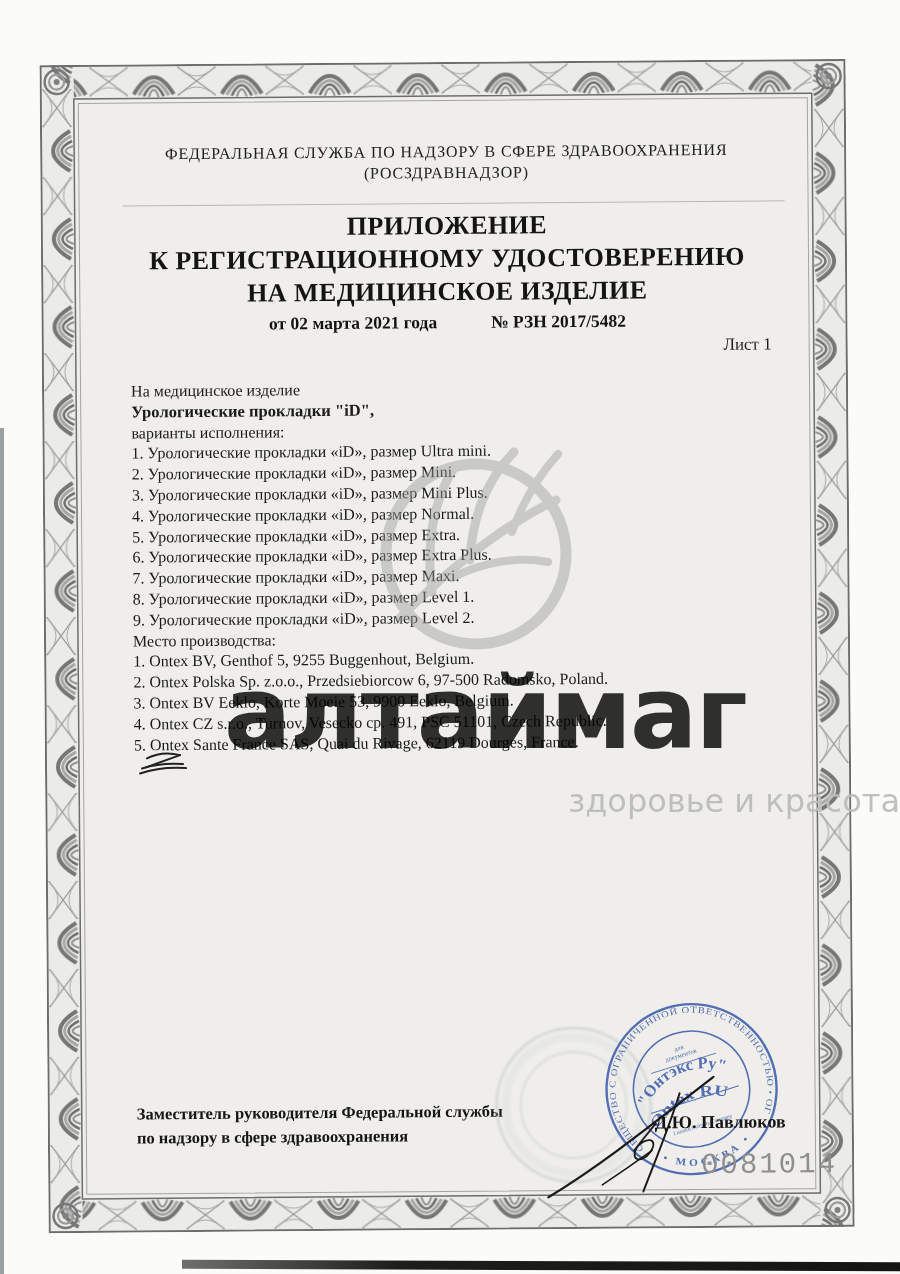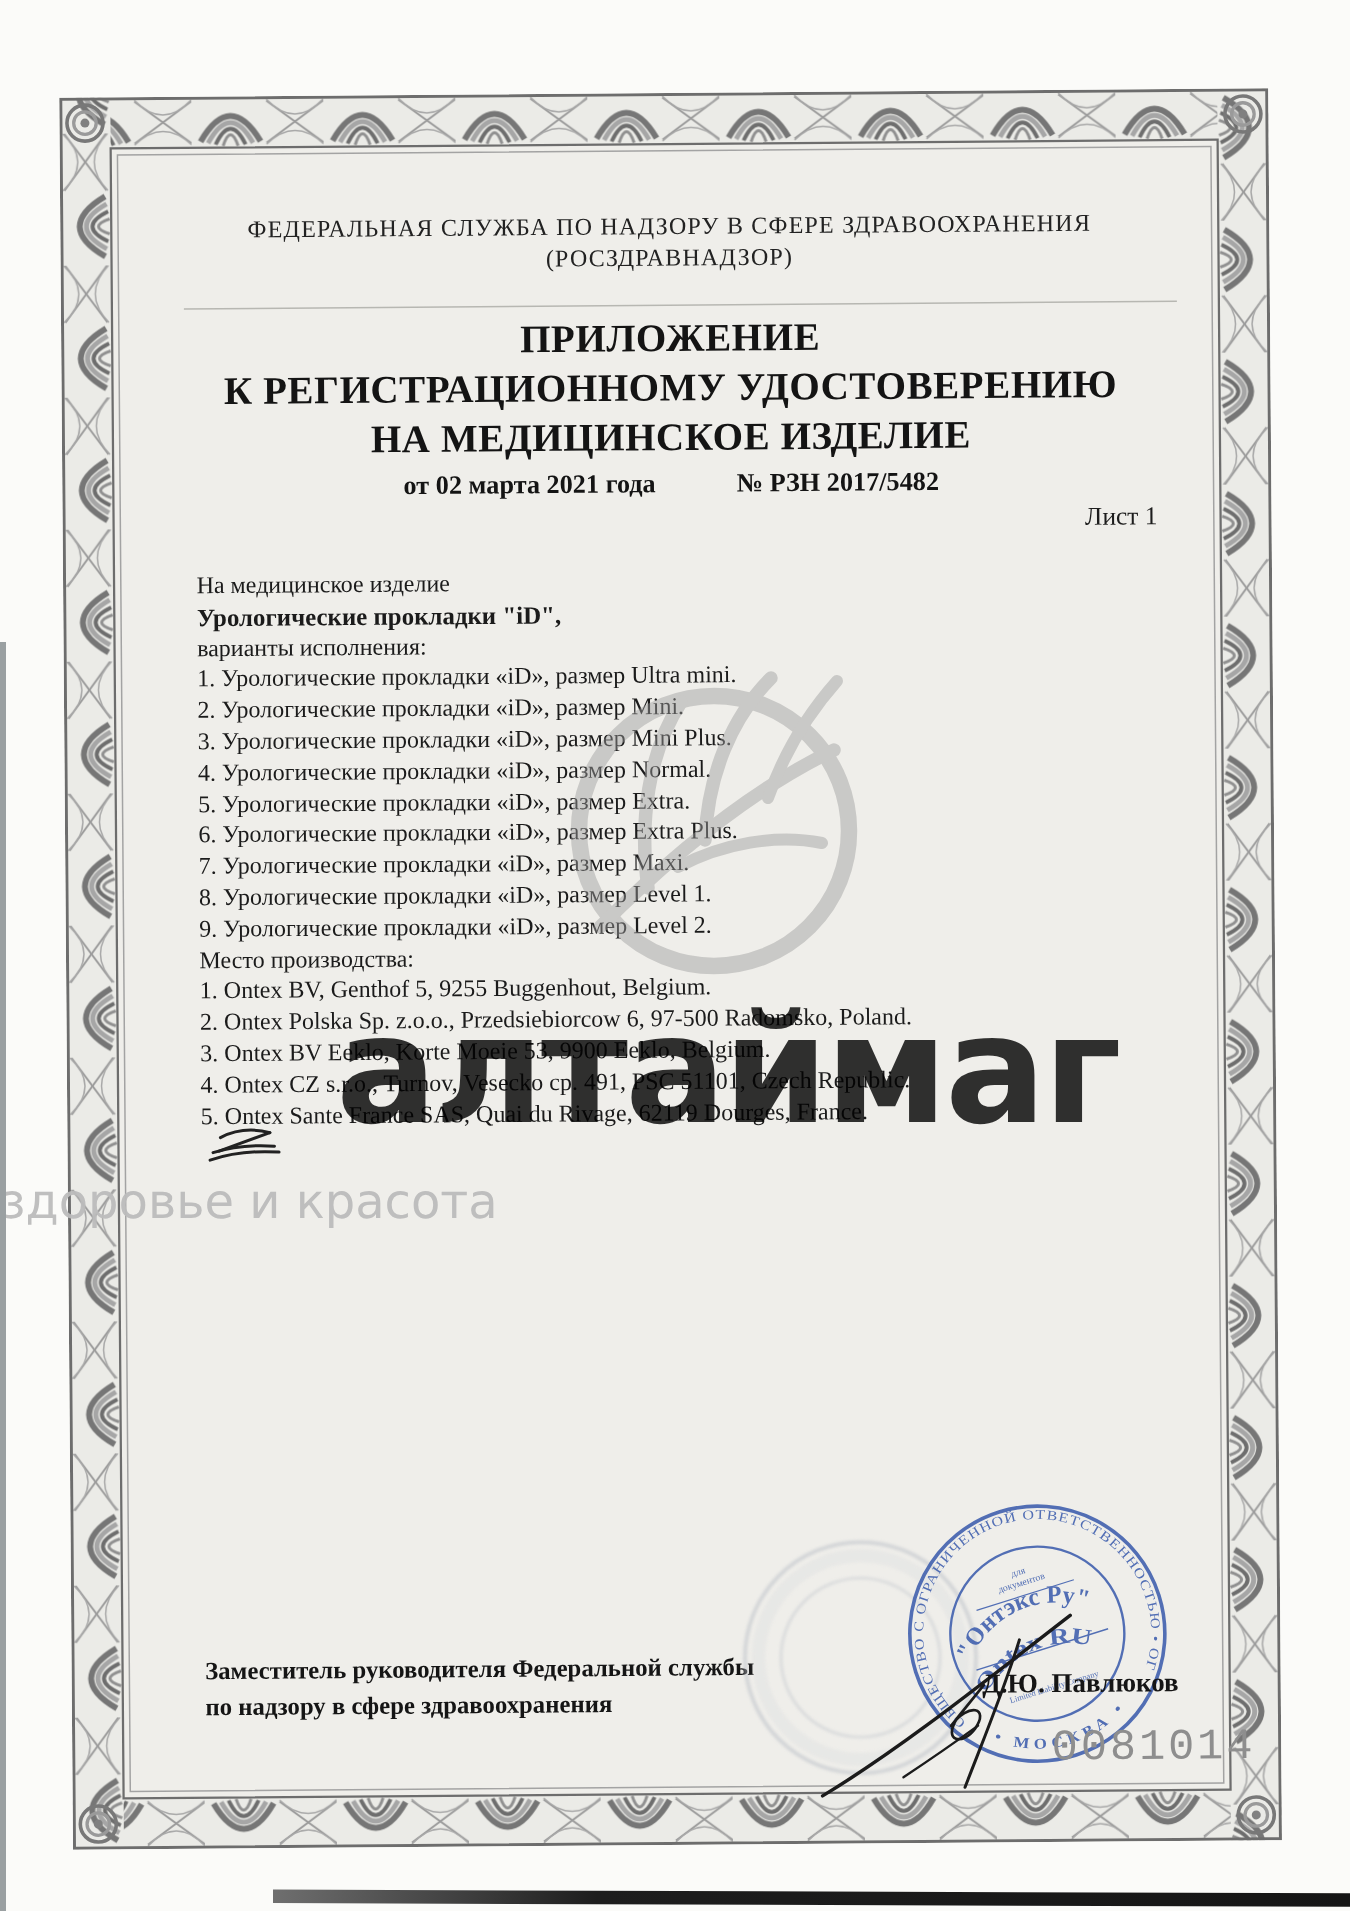--- a/index.html
+++ b/index.html
@@ -24,21 +24,21 @@
   .signer{position:absolute;left:651px;top:1114px;font-weight:bold;font-size:18px;color:#151515;z-index:6}
   .doc-num{position:absolute;left:697px;top:1151px;z-index:6;
     font-family:"Liberation Mono", monospace;font-size:29px;color:#8e8e8e;letter-spacing:2px}
   .ink{position:absolute;left:0;top:0;z-index:5;pointer-events:none}
   
   .wm{position:absolute;inset:0;z-index:8;pointer-events:none}
   .wm-leaf{position:absolute;left:0;top:0}
   .wm-brand{position:absolute;left:224px;top:664px;line-height:1;
     font-family:"DejaVu Sans", sans-serif;font-weight:bold;font-size:100px;
     letter-spacing:-2px;color:#000000;opacity:.8}
-  .wm-tag{position:absolute;left:0;right:0;top:782px;text-align:left;
+  .wm-tag{position:absolute;left:0;right:0;top:782px;text-align:right;
     font-family:"DejaVu Sans", sans-serif;font-size:32px;color:#bcbcbc;opacity:.95}
   
   .edge-left{position:absolute;left:0;top:428px;width:4px;height:846px;background:#9aa0a2;z-index:9}
   .edge-bottom{position:absolute;left:182px;top:1261px;width:720px;height:9px;z-index:9;
     background:linear-gradient(90deg,#6f6f6f,#1d1d1d 30%,#151515);transform:rotate(.2deg)}
 </style>
 </head>
 <body>
 
 <div id="sheet">

